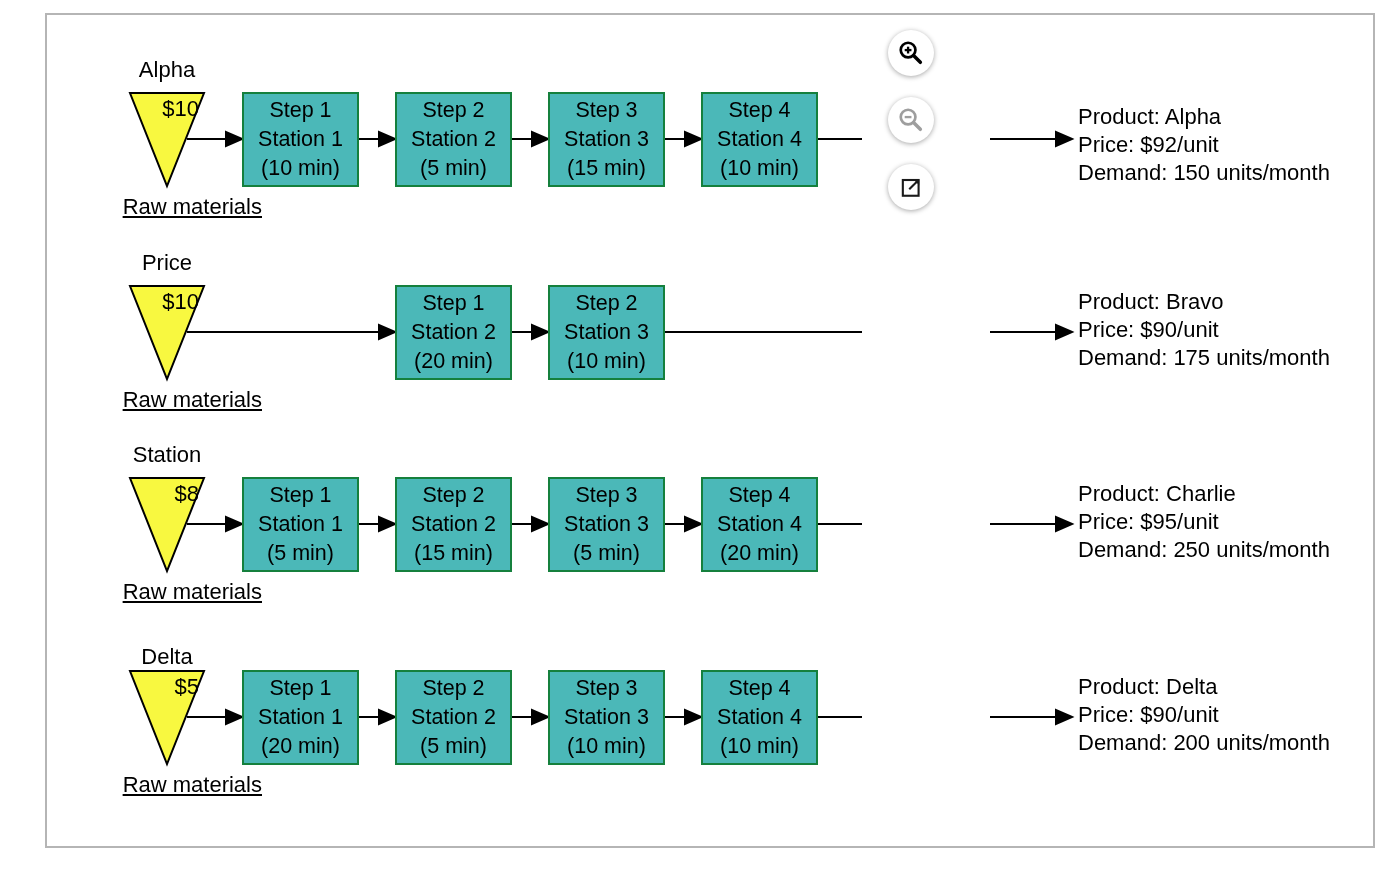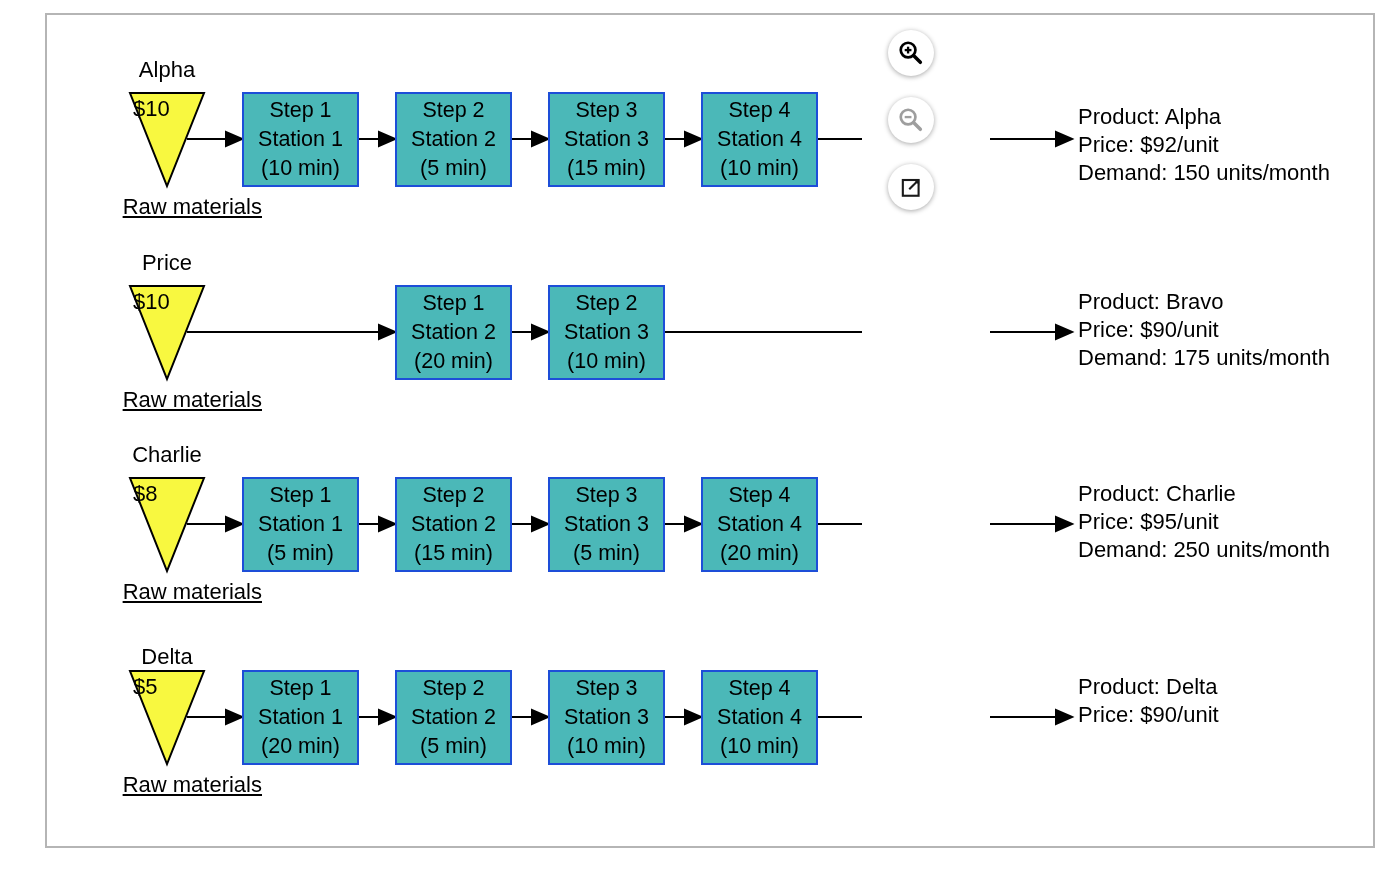--- a/index.html
+++ b/index.html
@@ -7,25 +7,25 @@
     position:relative;width:1396px;height:896px;background:#ffffff;
     font-family:"Liberation Sans", sans-serif;color:#000;overflow:hidden;margin-left:32px;
   }
   #frame{
     position:absolute;left:13px;top:13px;width:1330px;height:835px;
     border:2px solid #b5b5b5;box-sizing:border-box;background:#fff;
   }
   #diagram-svg{position:absolute;left:0;top:0;width:1396px;height:896px;}
   .txt{position:absolute;font-size:22px;line-height:26px;white-space:nowrap;}
   .product-label{left:55px;width:160px;text-align:center;}
-  .funnel-cost{left:101px;width:80px;text-align:left;}
+  .funnel-cost{left:87px;width:80px;text-align:right;}
   .raw-label{left:45px;width:185px;text-align:right;text-decoration:underline;}
   .step-box{
     position:absolute;width:117px;height:95px;box-sizing:border-box;
-    background:#4bb8b8;border:2px solid #1d4ed8;
+    background:#4bb8b8;border:2px solid #15803d;
     display:flex;flex-direction:column;justify-content:center;align-items:center;
     font-size:21.5px;line-height:29px;text-align:center;
   }
   .info{
     position:absolute;left:1046px;font-size:22px;line-height:28px;white-space:nowrap;
   }
   .ctl{
     position:absolute;left:856px;width:46px;height:46px;border-radius:50%;
     background:#fff;border:none;box-shadow:0 1px 5px rgba(0,0,0,0.35);
     display:flex;align-items:center;justify-content:center;cursor:pointer;padding:0;
@@ -139,21 +139,21 @@
     <div>Step 2</div>
     <div>Station 3</div>
     <div>(10 min)</div>
   </div>
   <div class="info" style="top:288px">
     <div>Product: Bravo</div>
     <div>Price: $90/unit</div>
     <div>Demand: 175 units/month</div>
   </div>
 
-  <div class="txt product-label" style="top:442px">Charlie</div>
+  <div class="txt product-label" style="top:442px">Station</div>
   <div class="txt funnel-cost" style="top:481px">$8</div>
   <div class="txt raw-label" style="top:579px">Raw materials</div>
   <div class="step-box" style="left:210px;top:477px">
     <div>Step 1</div>
     <div>Station 1</div>
     <div>(5 min)</div>
   </div>
   <div class="step-box" style="left:363px;top:477px">
     <div>Step 2</div>
     <div>Station 2</div>
@@ -194,20 +194,21 @@
     <div>(10 min)</div>
   </div>
   <div class="step-box" style="left:669px;top:670px">
     <div>Step 4</div>
     <div>Station 4</div>
     <div>(10 min)</div>
   </div>
   <div class="info" style="top:673px">
     <div>Product: Delta</div>
     <div>Price: $90/unit</div>
+    <div>Demand: 200 units/month</div>
   </div>
 
   <button class="ctl" style="top:30px" aria-label="Zoom in">
     <svg width="28" height="28" viewBox="0 0 24 24">
       <circle cx="9.5" cy="9.5" r="6.3" fill="none" stroke="#000" stroke-width="2.3"></circle>
       <line x1="14.2" y1="14.2" x2="20" y2="20" stroke="#000" stroke-width="3" stroke-linecap="round"></line>
       <line x1="9.5" y1="6.6" x2="9.5" y2="12.4" stroke="#000" stroke-width="2"></line>
       <line x1="6.6" y1="9.5" x2="12.4" y2="9.5" stroke="#000" stroke-width="2"></line>
     </svg>
   </button>

